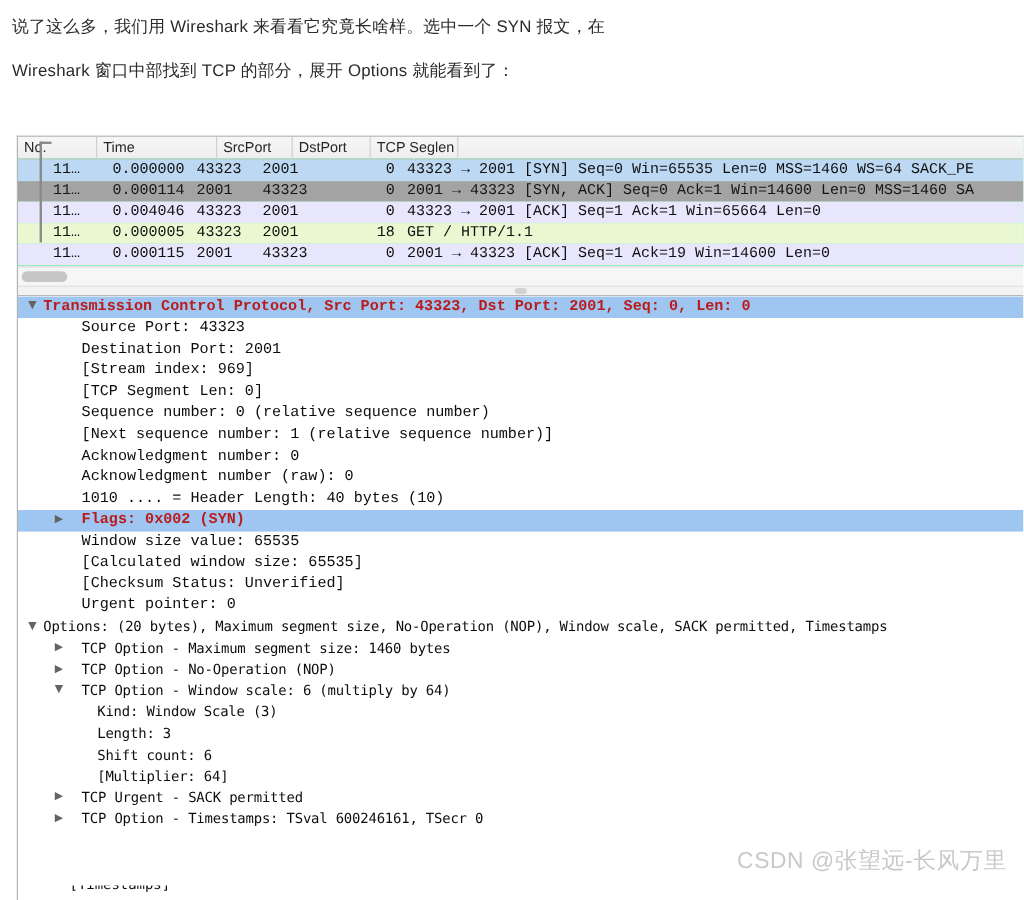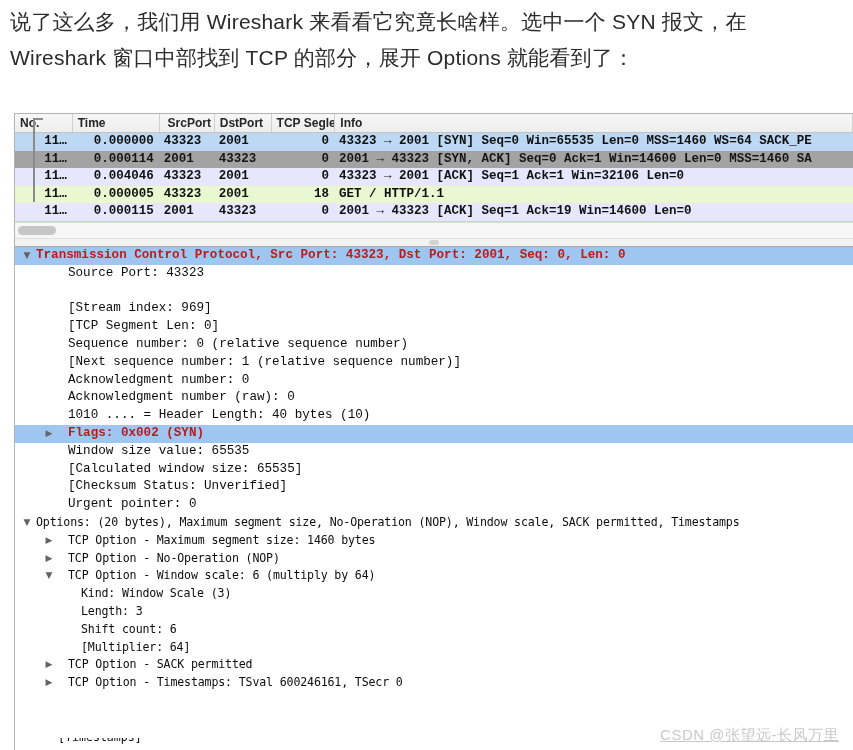--- a/index.html
+++ b/index.html
@@ -17,21 +17,21 @@
   }
 
   
   .article {
     position: absolute;
     left: 10px;
     top: 4px;
     width: 838px;
     color: #2b2b2b;
     font-family: "Liberation Sans", sans-serif;
-    font-size: 21px;
+    font-size: 14px;
     line-height: 36px;
     letter-spacing: 0.2px;
   }
   .article p { margin: 0; }
 
   
   .ws-window {
     position: absolute;
     left: 14px;
     top: 113px;
@@ -43,22 +43,21 @@
     box-sizing: border-box;
     overflow: hidden;
   }
 
   
   .packet-list {
     position: relative;
     width: 100%;
     height: 108px;
     overflow: hidden;
-    background: #bef264;
-    font-weight: bold;
+    background: #86efac;
   }
   .pl-header {
     display: flex;
     height: 19px;
     background: linear-gradient(to bottom, #f7f7f7 0%, #eeeeee 100%);
     border-bottom: 1px solid #c3c3c3;
     font-family: "Liberation Sans", sans-serif;
     font-size: 12px;
     color: #262626;
     align-items: center;
@@ -89,21 +88,21 @@
     box-sizing: border-box;
     padding-right: 6px;
     overflow: hidden;
     white-space: nowrap;
   }
   .cell.num   { text-align: right; }
   .cell.left  { text-align: left; padding-left: 4px; padding-right: 0; }
 
   .c-no      { width: 66px; }
   .c-time    { width: 100px; }
-  .c-src     { width: 63px; text-align: center; }
+  .c-src     { width: 63px; }
   .c-dst     { width: 65px; }
   .c-seglen  { width: 73px; }
   .c-info    { width: 600px; }
 
   .row-syn  { background: #bcd8f2; }
   .row-sel  { background: #a3a3a3; color: #151515; }
   .row-tcp  { background: #e7e6fc; }
   .row-http { background: #e9f8d1; }
 
   
@@ -221,47 +220,45 @@
     line-height: 17.8px;
     position: relative;
     top: -9px;
     white-space: nowrap;
   }
 
   
   .watermark {
     position: absolute;
     right: 14px;
-    bottom: 5px;
+    bottom: 20px;
     font-family: "Liberation Sans", sans-serif;
-    font-size: 15px;
+    font-size: 19px;
     color: #c9c9c9;
     letter-spacing: 0.5px;
     white-space: nowrap;
-    text-decoration: underline;
   }
 </style>
 </head>
 <body>
 
 <div class="article">
   <p>说了这么多，我们用 Wireshark 来看看它究竟长啥样。选中一个 SYN 报文，在</p>
   <p>Wireshark 窗口中部找到 TCP 的部分，展开 Options 就能看到了：</p>
 </div>
 
 <div class="ws-window">
 
   <div class="packet-list">
     <div class="pl-header">
       <div class="hcell c-no">No.</div>
       <div class="hcell c-time">Time</div>
       <div class="hcell c-src">SrcPort</div>
       <div class="hcell c-dst">DstPort</div>
       <div class="hcell c-seglen">TCP Seglen</div>
-      <div class="hcell c-info">Info</div>
     </div>
 
     <div class="pl-rows" id="pl-rows">
         <div class="pl-row row-syn">
           <div class="cell c-no num">11…</div>
           <div class="cell c-time num">0.000000</div>
           <div class="cell c-src left">43323</div>
           <div class="cell c-dst left">2001</div>
           <div class="cell c-seglen num">0</div>
           <div class="cell c-info left">43323 → 2001 [SYN] Seq=0 Win=65535 Len=0 MSS=1460 WS=64 SACK_PE</div>
@@ -273,21 +270,21 @@
           <div class="cell c-dst left">43323</div>
           <div class="cell c-seglen num">0</div>
           <div class="cell c-info left">2001 → 43323 [SYN, ACK] Seq=0 Ack=1 Win=14600 Len=0 MSS=1460 SA</div>
         </div>
         <div class="pl-row row-tcp">
           <div class="cell c-no num">11…</div>
           <div class="cell c-time num">0.004046</div>
           <div class="cell c-src left">43323</div>
           <div class="cell c-dst left">2001</div>
           <div class="cell c-seglen num">0</div>
-          <div class="cell c-info left">43323 → 2001 [ACK] Seq=1 Ack=1 Win=32106 Len=0</div>
+          <div class="cell c-info left">43323 → 2001 [ACK] Seq=1 Ack=1 Win=65664 Len=0</div>
         </div>
         <div class="pl-row row-http">
           <div class="cell c-no num">11…</div>
           <div class="cell c-time num">0.000005</div>
           <div class="cell c-src left">43323</div>
           <div class="cell c-dst left">2001</div>
           <div class="cell c-seglen num">18</div>
           <div class="cell c-info left">GET / HTTP/1.1</div>
         </div>
         <div class="pl-row row-tcp">
@@ -307,42 +304,42 @@
   </div>
 
   <div class="splitter">
     <div class="grip"></div>
   </div>
 
   <div class="detail-pane">
     <div id="tree-rows">
         <div class="tree-row lv0 selected"><span class="twisty">▼</span><span class="label">Transmission Control Protocol, Src Port: 43323, Dst Port: 2001, Seq: 0, Len: 0</span></div>
         <div class="tree-row lv1"><span class="twisty"></span><span class="label">Source Port: 43323</span></div>
-        <div class="tree-row lv1"><span class="twisty"></span></div>
+        <div class="tree-row lv1"><span class="twisty"></span><span class="label">Destination Port: 2001</span></div>
         <div class="tree-row lv1"><span class="twisty"></span><span class="label">[Stream index: 969]</span></div>
         <div class="tree-row lv1"><span class="twisty"></span><span class="label">[TCP Segment Len: 0]</span></div>
         <div class="tree-row lv1"><span class="twisty"></span><span class="label">Sequence number: 0    (relative sequence number)</span></div>
         <div class="tree-row lv1"><span class="twisty"></span><span class="label">[Next sequence number: 1    (relative sequence number)]</span></div>
         <div class="tree-row lv1"><span class="twisty"></span><span class="label">Acknowledgment number: 0</span></div>
         <div class="tree-row lv1"><span class="twisty"></span><span class="label">Acknowledgment number (raw): 0</span></div>
         <div class="tree-row lv1"><span class="twisty"></span><span class="label">1010 .... = Header Length: 40 bytes (10)</span></div>
         <div class="tree-row lv1 selected"><span class="twisty">▶</span><span class="label">Flags: 0x002 (SYN)</span></div>
         <div class="tree-row lv1"><span class="twisty"></span><span class="label">Window size value: 65535</span></div>
         <div class="tree-row lv1"><span class="twisty"></span><span class="label">[Calculated window size: 65535]</span></div>
         <div class="tree-row lv1"><span class="twisty"></span><span class="label">[Checksum Status: Unverified]</span></div>
         <div class="tree-row lv1"><span class="twisty"></span><span class="label">Urgent pointer: 0</span></div>
         <div class="tree-row lv0 cond"><span class="twisty">▼</span><span class="label">Options: (20 bytes), Maximum segment size, No-Operation (NOP), Window scale, SACK permitted, Timestamps</span></div>
         <div class="tree-row lv1 cond"><span class="twisty">▶</span><span class="label">TCP Option - Maximum segment size: 1460 bytes</span></div>
         <div class="tree-row lv1 cond"><span class="twisty">▶</span><span class="label">TCP Option - No-Operation (NOP)</span></div>
         <div class="tree-row lv1 cond"><span class="twisty">▼</span><span class="label">TCP Option - Window scale: 6 (multiply by 64)</span></div>
         <div class="tree-row lv2 cond"><span class="twisty"></span><span class="label">Kind: Window Scale (3)</span></div>
         <div class="tree-row lv2 cond"><span class="twisty"></span><span class="label">Length: 3</span></div>
         <div class="tree-row lv2 cond"><span class="twisty"></span><span class="label">Shift count: 6</span></div>
         <div class="tree-row lv2 cond"><span class="twisty"></span><span class="label">[Multiplier: 64]</span></div>
-        <div class="tree-row lv1 cond"><span class="twisty">▶</span><span class="label">TCP Option - SACK permitted</span></div>
+        <div class="tree-row lv1 cond"><span class="twisty">▶</span><span class="label">TCP Urgent - SACK permitted</span></div>
         <div class="tree-row lv1 cond"><span class="twisty">▶</span><span class="label">TCP Option - Timestamps: TSval 600246161, TSecr 0</span></div>
       </div>
 
     <div class="clipped-row">
       <div class="inner">[Timestamps]</div>
     </div>
   </div>
 </div>
 
 <div class="watermark">CSDN @张望远-长风万里</div>

